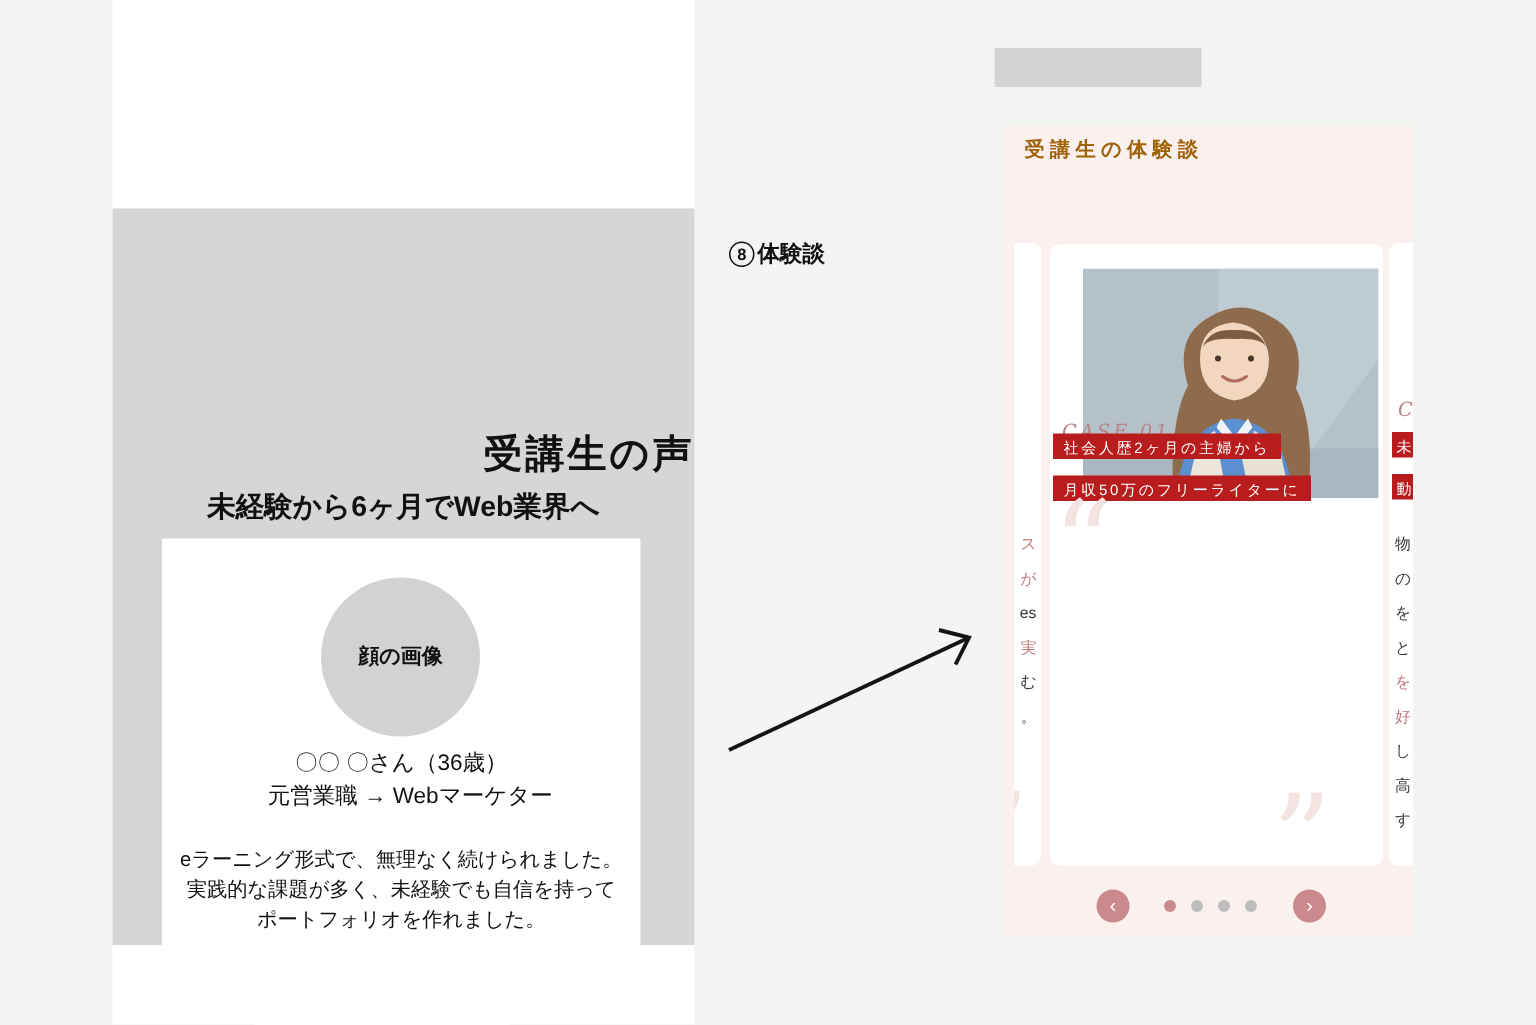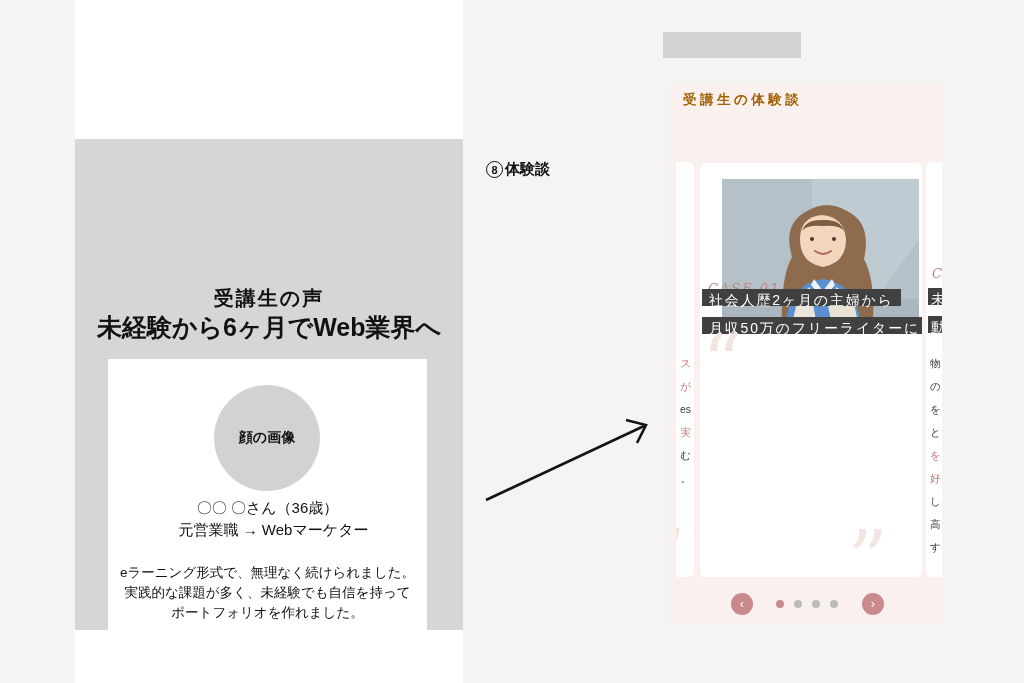--- a/index.html
+++ b/index.html
@@ -3,22 +3,22 @@
 <meta charset="utf-8">
 <style>
   * { margin:0; padding:0; box-sizing:border-box; }
   html,body { width:1024px; height:683px; }
   body { font-family:"Liberation Sans","DejaVu Sans",sans-serif; background:#f4f4f2; position:relative; overflow:hidden; }
   .abs { position:absolute; }
 
   
   .phone-col { left:75px; top:0; width:388px; height:683px; background:#ffffff; }
   .gray-band { left:0; top:139px; width:388px; height:491px; background:#d6d6d6; }
-  .wf-title { left:0; top:146px; width:388px; text-align:center; font-size:20px; font-weight:700; color:#111; letter-spacing:2px; }
-  .wf-subtitle { left:0; top:172px; width:388px; text-align:center; font-size:25px; font-weight:700; color:#111; }
+  .wf-title { left:0; top:146px; width:388px; text-align:right; font-size:26px; font-weight:700; color:#111; letter-spacing:2px; }
+  .wf-subtitle { left:0; top:186px; width:388px; text-align:center; font-size:19px; font-weight:700; color:#111; }
   .wf-card { left:33px; top:220px; width:319px; height:313px; background:#ffffff; }
   .wf-avatar { left:106px; top:26px; width:106px; height:106px; border-radius:50%; background:#d2d2d2; display:flex; align-items:center; justify-content:center; font-size:14px; font-weight:700; color:#111; }
   .wf-name { left:0; top:140px; width:319px; text-align:center; font-size:15px; color:#111; }
   .wf-career { left:0; top:162px; width:319px; text-align:center; font-size:15px; color:#111;padding-left:12px; }
   .wf-para { left:8px; top:204px; width:303px; text-align:center; font-size:13.5px; line-height:20px; color:#111; white-space:pre-line; }
 
   
   .annot { left:486px; top:160px; display:flex; align-items:center; gap:2px; }
   .annot-num { width:17px; height:17px; border:1.6px solid #111; border-radius:50%; display:flex; align-items:center; justify-content:center; font-size:11px; font-weight:700; color:#111; }
   .annot-label { font-size:15px; font-weight:700; color:#111; }
@@ -32,21 +32,21 @@
 
   .case-card { background:#ffffff; border-radius:6px; overflow:hidden; }
   .card-main { left:30px; top:79px; width:222px; height:414px; }
   .card-left { left:6px; top:78px; width:18px; height:415px; border-radius:0 6px 6px 0; }
   .card-right { left:256px; top:78px; width:20px; height:415px; border-radius:6px 0 0 6px; }
 
   .photo { left:22px; top:16px; width:197px; height:153px; }
   .case-label { font-family:"DejaVu Serif","Liberation Serif",serif; font-style:italic; font-size:13px; letter-spacing:2px; color:#b98486; }
   .case-label.main { left:8px; top:104px;margin-top:14px; }
   .case-label.frag { left:6px; top:104px; }
-  .hl-bar { height:17px; line-height:22px; background:#404040; color:#ffffff; font-size:14px; letter-spacing:1.8px; padding:0 7px; white-space:nowrap; width:fit-content; }
+  .hl-bar { height:17px; line-height:22px; background:#b91c1c; color:#ffffff; font-size:10px; letter-spacing:1.8px; padding:0 7px; white-space:nowrap; width:fit-content; }
   .bar1 { left:2px; top:126px; }
   .bar2 { left:2px; top:154px; }
   .hl-bar.frag { width:20px; padding:0 3px; overflow:hidden; }
 
   .quote { font-family:"DejaVu Serif","Liberation Serif",serif; font-size:78px; line-height:60px; color:#f3e4e2; z-index:0; }
   .q-open { left:2px; top:170px; }
   .q-close { left:148px; top:366px; }
   .q-close-frag { left:-30px; top:366px; }
 
   .body-text { left:12px; top:191px; width:200px; font-size:10.5px; letter-spacing:0.2px; line-height:23px; color:#3a3a3a; z-index:1; text-align:justify; }

